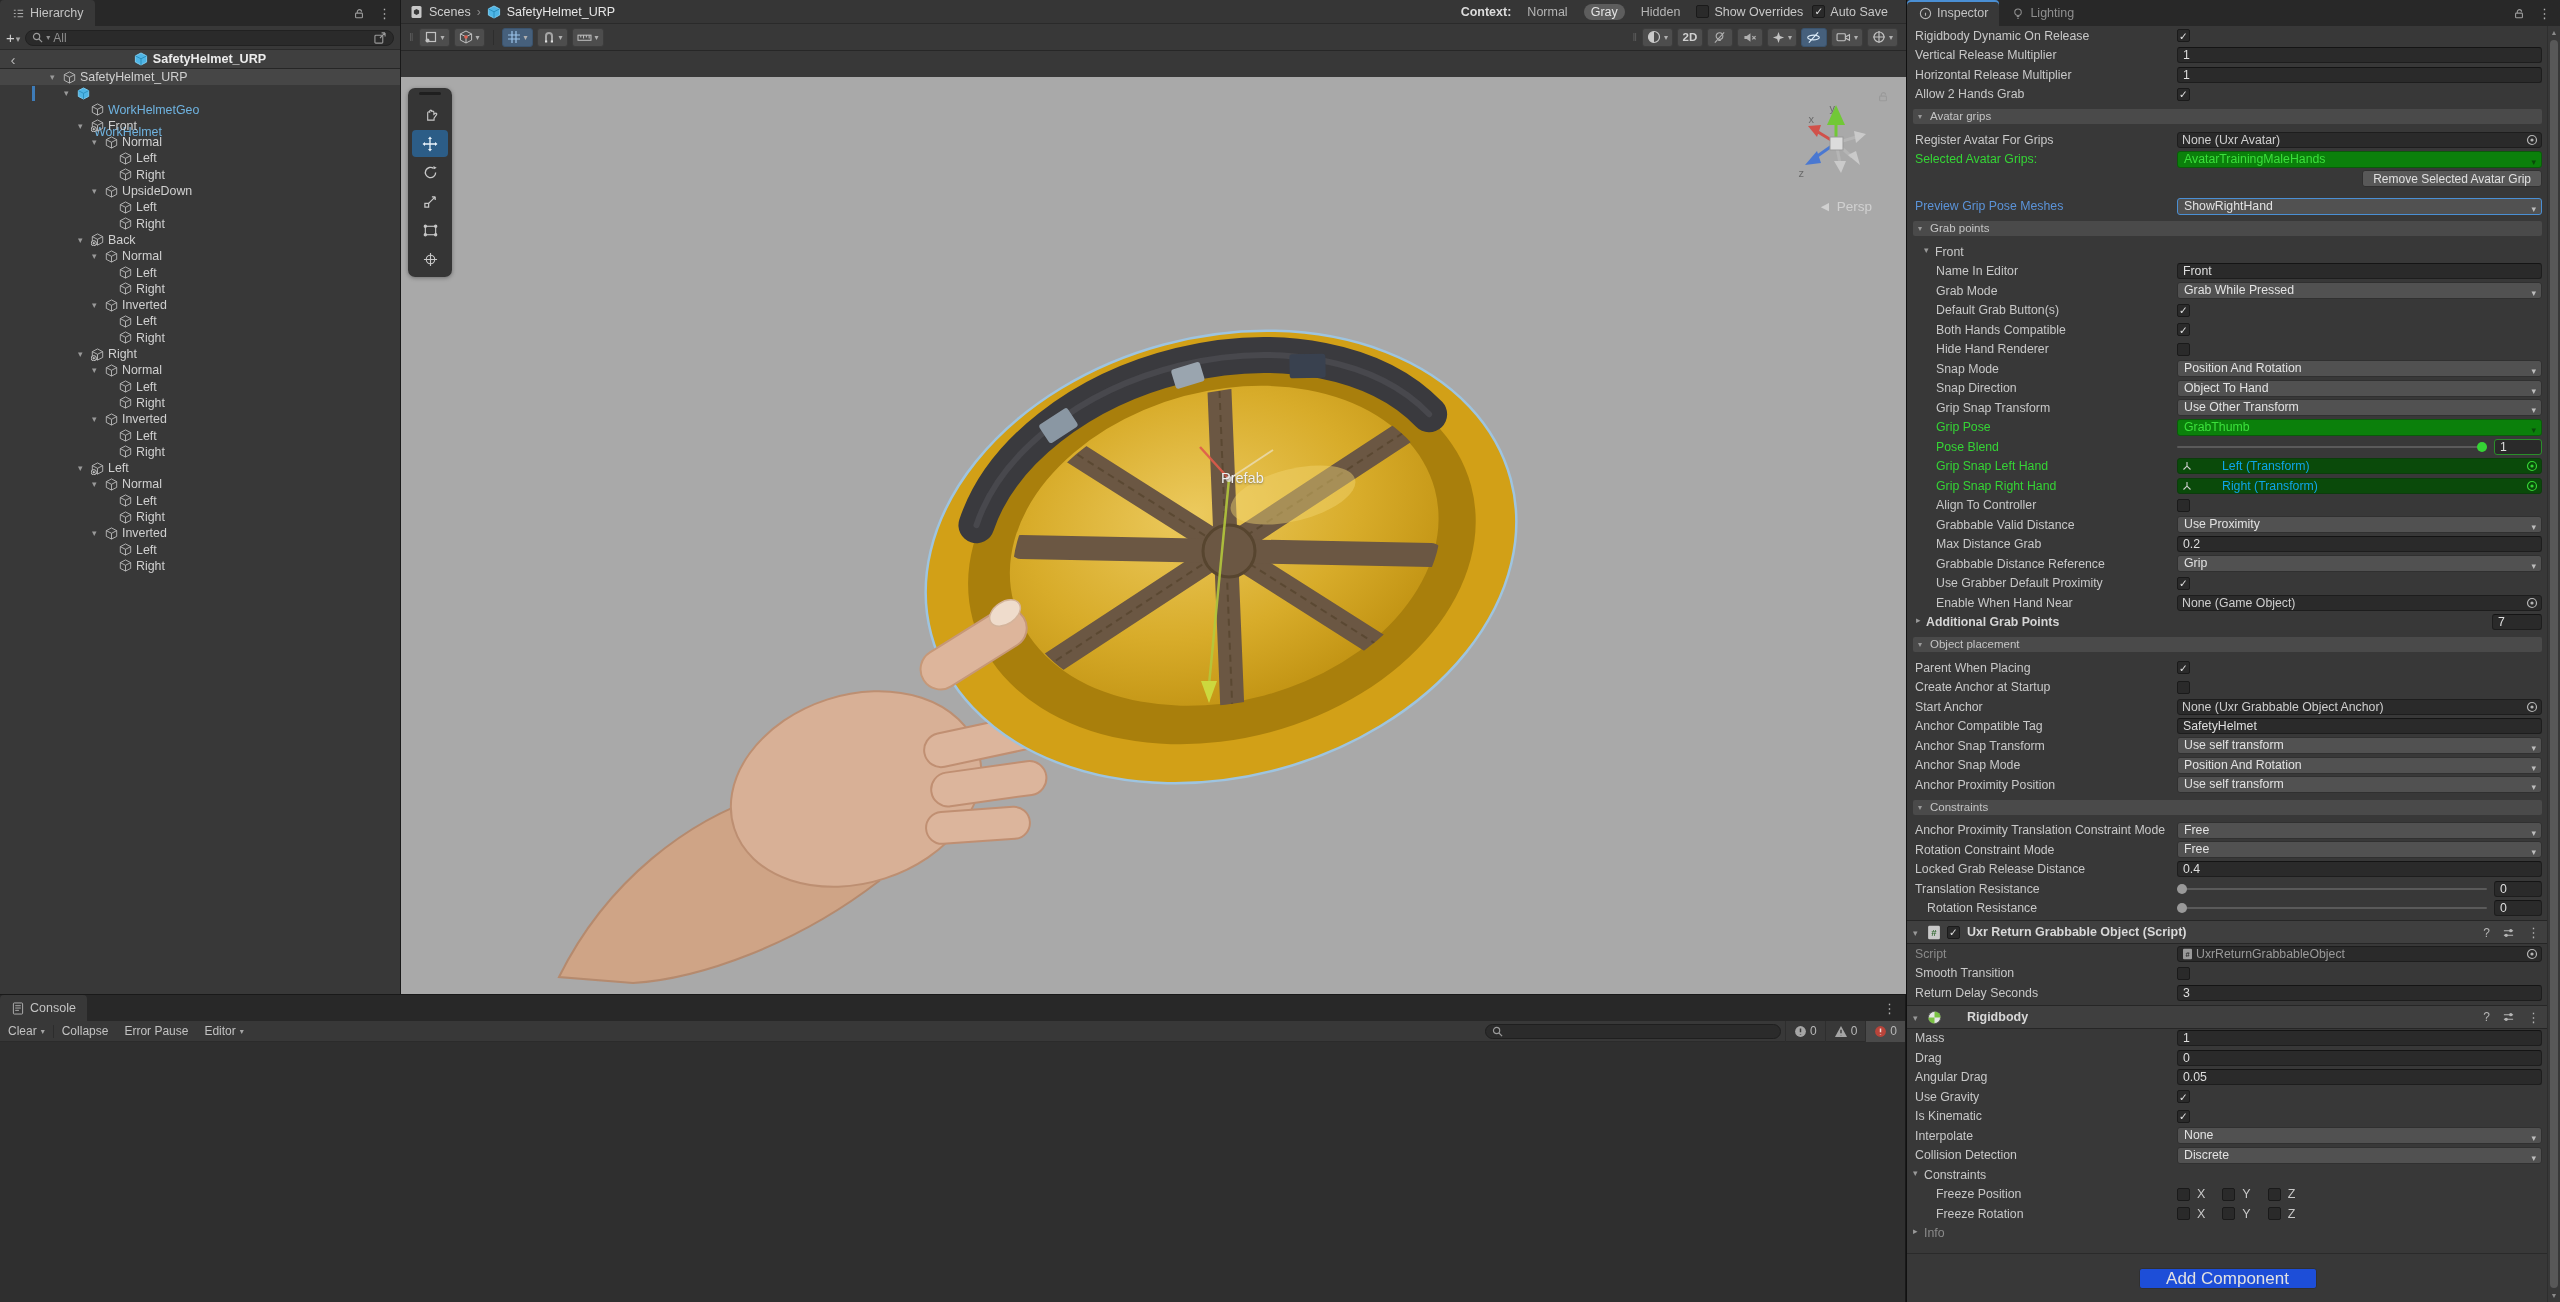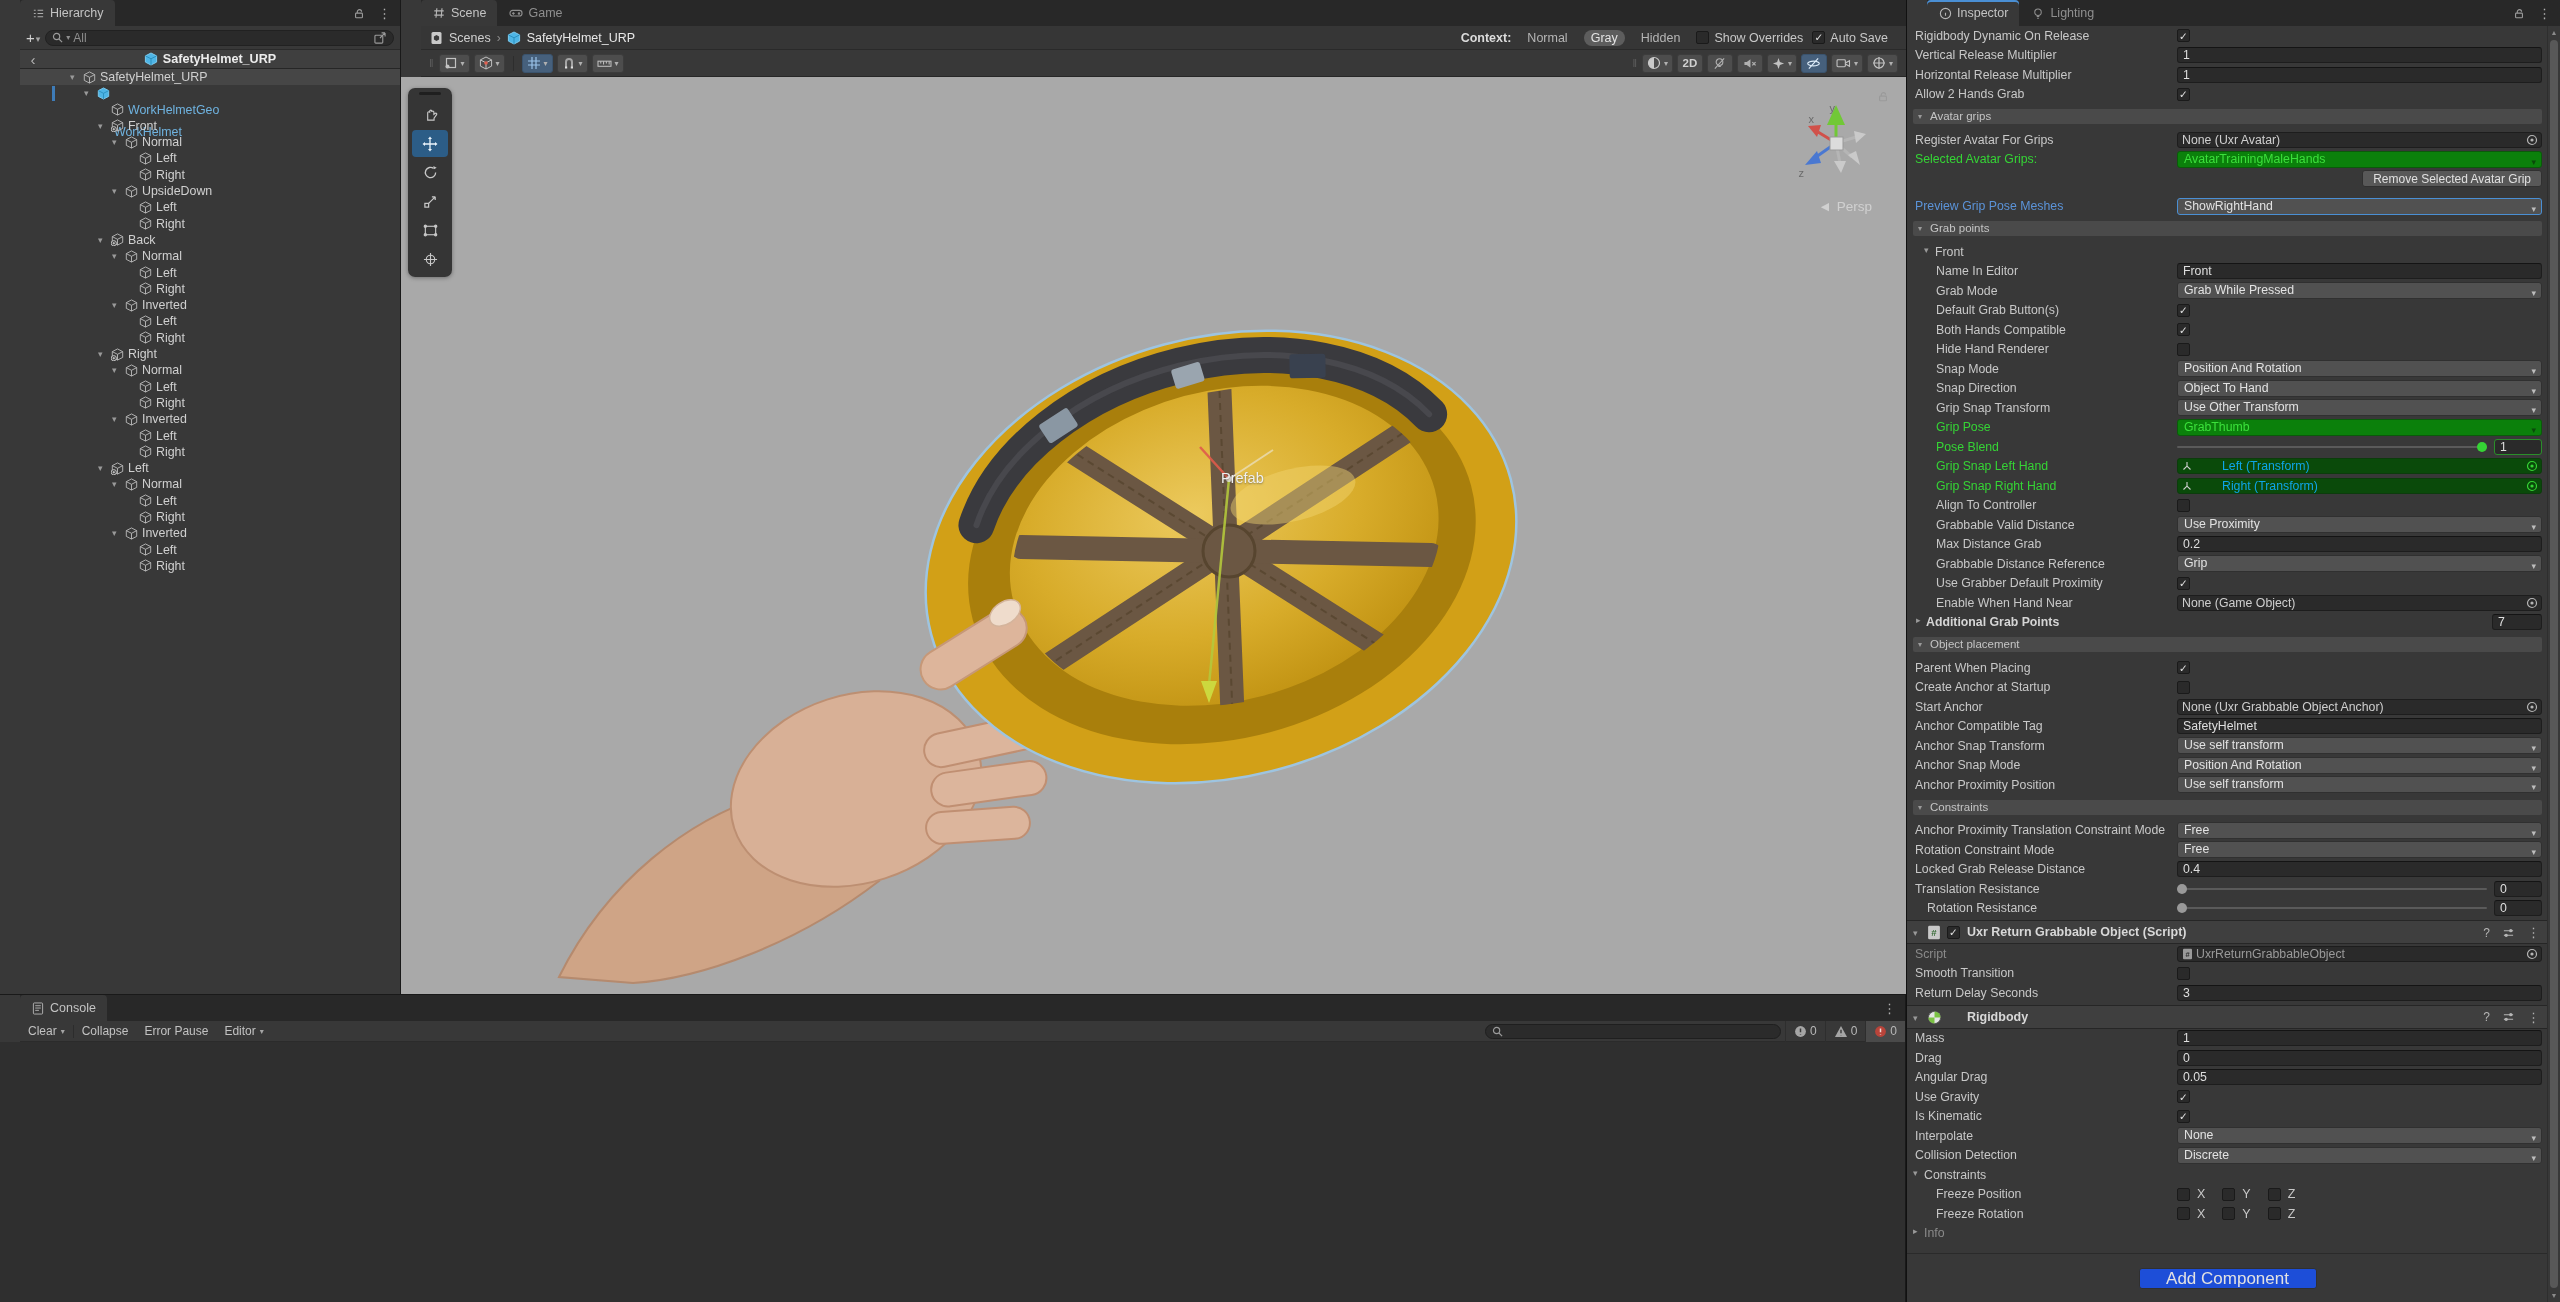--- a/index.html
+++ b/index.html
@@ -1,19 +1,19 @@
 <!DOCTYPE html>
 <html><head>
 <meta charset="utf-8">
 <style>
   html,body{margin:0;padding:0;width:2560px;height:1302px;overflow:hidden;background:#282828;
     font-family:"Liberation Sans",sans-serif;font-size:12.5px;color:#c8c8c8;
     -webkit-font-smoothing:antialiased;}
   *{box-sizing:border-box;}
-  .panel{position:absolute;background:#383838;padding-left:20px;}
+  .panel{position:absolute;background:#383838;}
   #hierarchy-panel{left:0;top:0;width:401px;height:994px;border-right:1px solid #191919;}
   #scene-panel{left:401px;top:0;width:1505px;height:994px;}
   #console-panel{left:0;top:994px;width:1906px;height:308px;border-top:1px solid #191919;border-right:1px solid #191919;}
   #inspector-panel{left:1906px;top:0;width:654px;height:1302px;border-left:1px solid #111;}
 
   
   .tabbar{height:26px;background:#282828;display:flex;align-items:stretch;position:relative;}
   .tab{display:flex;align-items:center;gap:5px;padding:0 11px;background:#383838;color:#c3c3c3;
     border-radius:4px 4px 0 0;margin-right:1px;font-size:12.5px;}
   .tab.inactive{background:transparent;color:#8f8f8f;}
@@ -489,40 +489,20 @@
             <path d="M7 1 12.6 3.9v6.2L7 13 1.4 10.1V3.9Z" fill="none" stroke="#b9b9b9"></path>
             <path d="M1.4 3.9 7 6.8l5.6-2.9M7 6.8V13" fill="none" stroke="#b9b9b9"></path>
           </svg>
         </span>
         <span class="tlabel" style="left: 136px;">Right</span>
       </div>
     </div>
 </div>
 
 <div id="scene-panel" class="panel">
-  <div class="tabbar">
-    <div class="tab">
-      <span class="ticon16">
-          <svg width="12" height="12" viewBox="0 0 14 14" stroke="#b5b5b5" stroke-width="1.3">
-            <path d="M4.5 1.5 3.5 12.5M10.5 1.5 9.5 12.5M1.5 4.5h11M1.5 9.5h11" fill="none"></path>
-          </svg>
-        </span>
-      <span>Scene</span>
-    </div>
-    <div class="tab inactive">
-      <span class="ticon16">
-          <svg width="14" height="12" viewBox="0 0 16 14" fill="none" stroke="#8f8f8f" stroke-width="1.3">
-            <rect x="1" y="4" width="14" height="6.5" rx="3"></rect>
-            <path d="M5 6v3M3.5 7.5h3"></path>
-            <circle cx="11.5" cy="7.5" r="0.8" fill="#8f8f8f"></circle>
-          </svg>
-        </span>
-      <span>Game</span>
-    </div>
-  </div>
   <div class="crumb-row">
     <span class="ticon16">
         <svg width="13" height="14" viewBox="0 0 13 14">
           <rect x="1.5" y="1" width="10" height="12" rx="1.5" fill="#c9c9c9"></rect>
           <path d="M6.5 4l2.6 1.5v3L6.5 10 3.9 8.5v-3Z" fill="#3a3a3a"></path>
         </svg>
       </span>
     <span class="crumb-label">Scenes</span>
     <span class="sep">›</span>
     <span class="ticon16">

